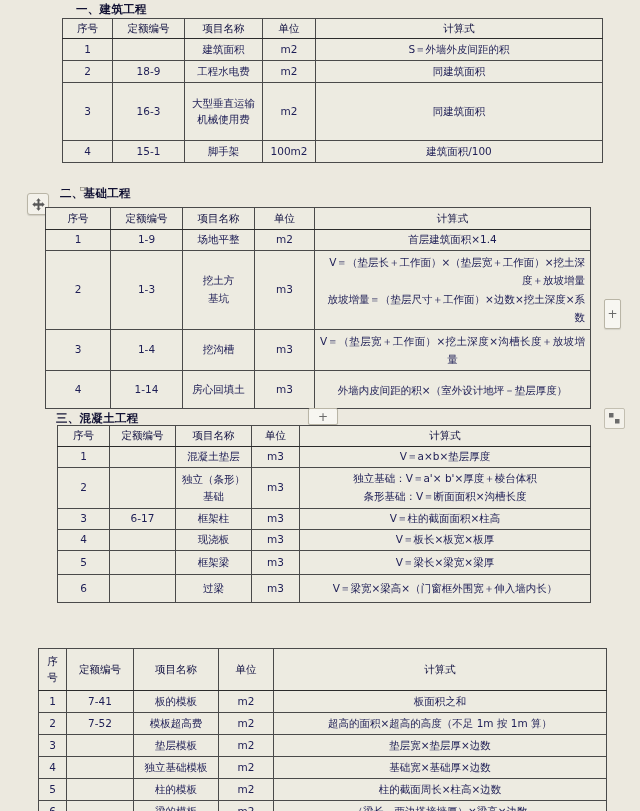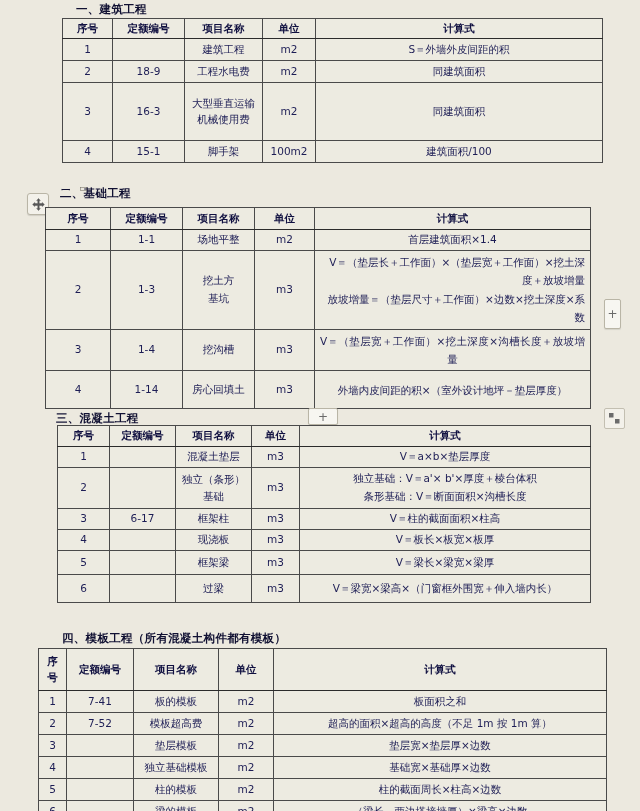--- a/index.html
+++ b/index.html
@@ -30,21 +30,21 @@
   table.doc td{
     border:1px solid #4a4a4a;
     text-align:center;
     vertical-align:middle;
     font-size:10.5px;
     color:#1d1d55;
     padding:2px 3px;
     line-height:1.45;
   }
   table.doc tr.hdr td{
-    font-weight:bold;
+    font-weight:normal;
     color:#101040;
     border-bottom:1.6px solid #2b2b2b;
   }
   td.formula{font-size:10.5px;margin-top:36px;}
   td.formula.just{text-align:right;padding-left:5px;padding-right:5px;}
 
   
   .tw{position:absolute;}
 
   
@@ -103,21 +103,21 @@
         <tr class="hdr">
           <td>序号</td>
           <td>定额编号</td>
           <td>项目名称</td>
           <td>单位</td>
           <td>计算式</td>
         </tr>
         <tr style="height:22px">
           <td>1</td>
           <td></td>
-          <td>建筑工程</td>
+          <td>建筑面积</td>
           <td>m2</td>
           <td class="formula">S＝外墙外皮间距的积</td>
         </tr>
         <tr style="height:22px">
           <td>2</td>
           <td>18-9</td>
           <td>工程水电费</td>
           <td>m2</td>
           <td class="formula">同建筑面积</td>
         </tr>
@@ -161,21 +161,21 @@
       <tbody>
         <tr class="hdr" style="height:22px">
           <td>序号</td>
           <td>定额编号</td>
           <td>项目名称</td>
           <td>单位</td>
           <td>计算式</td>
         </tr>
         <tr style="height:21px">
           <td>1</td>
-          <td>1-1</td>
+          <td>1-9</td>
           <td>场地平整</td>
           <td>m2</td>
           <td class="formula">首层建筑面积×1.4</td>
         </tr>
         <tr style="height:78px">
           <td>2</td>
           <td>1-3</td>
           <td style="white-space:pre-line;line-height:1.7">挖土方
 基坑</td>
           <td>m3</td>
@@ -271,21 +271,20 @@
           <td>6</td>
           <td></td>
           <td>过梁</td>
           <td>m3</td>
           <td class="formula">V＝梁宽×梁高×（门窗框外围宽＋伸入墙内长）</td>
         </tr>
       </tbody>
     </table>
   </div>
 
-  <div class="sec-title" style="left:62px;top:631px;position:absolute;">四、模板工程（所有混凝土构件都有模板）</div>
 
   <div class="tw" style="left:38px;top:648px;width:569px;">
     <table class="doc" style="width:569px;">
       <colgroup>
           <col style="width:28px">
           <col style="width:67px">
           <col style="width:85px">
           <col style="width:55px">
           <col>
         </colgroup>

